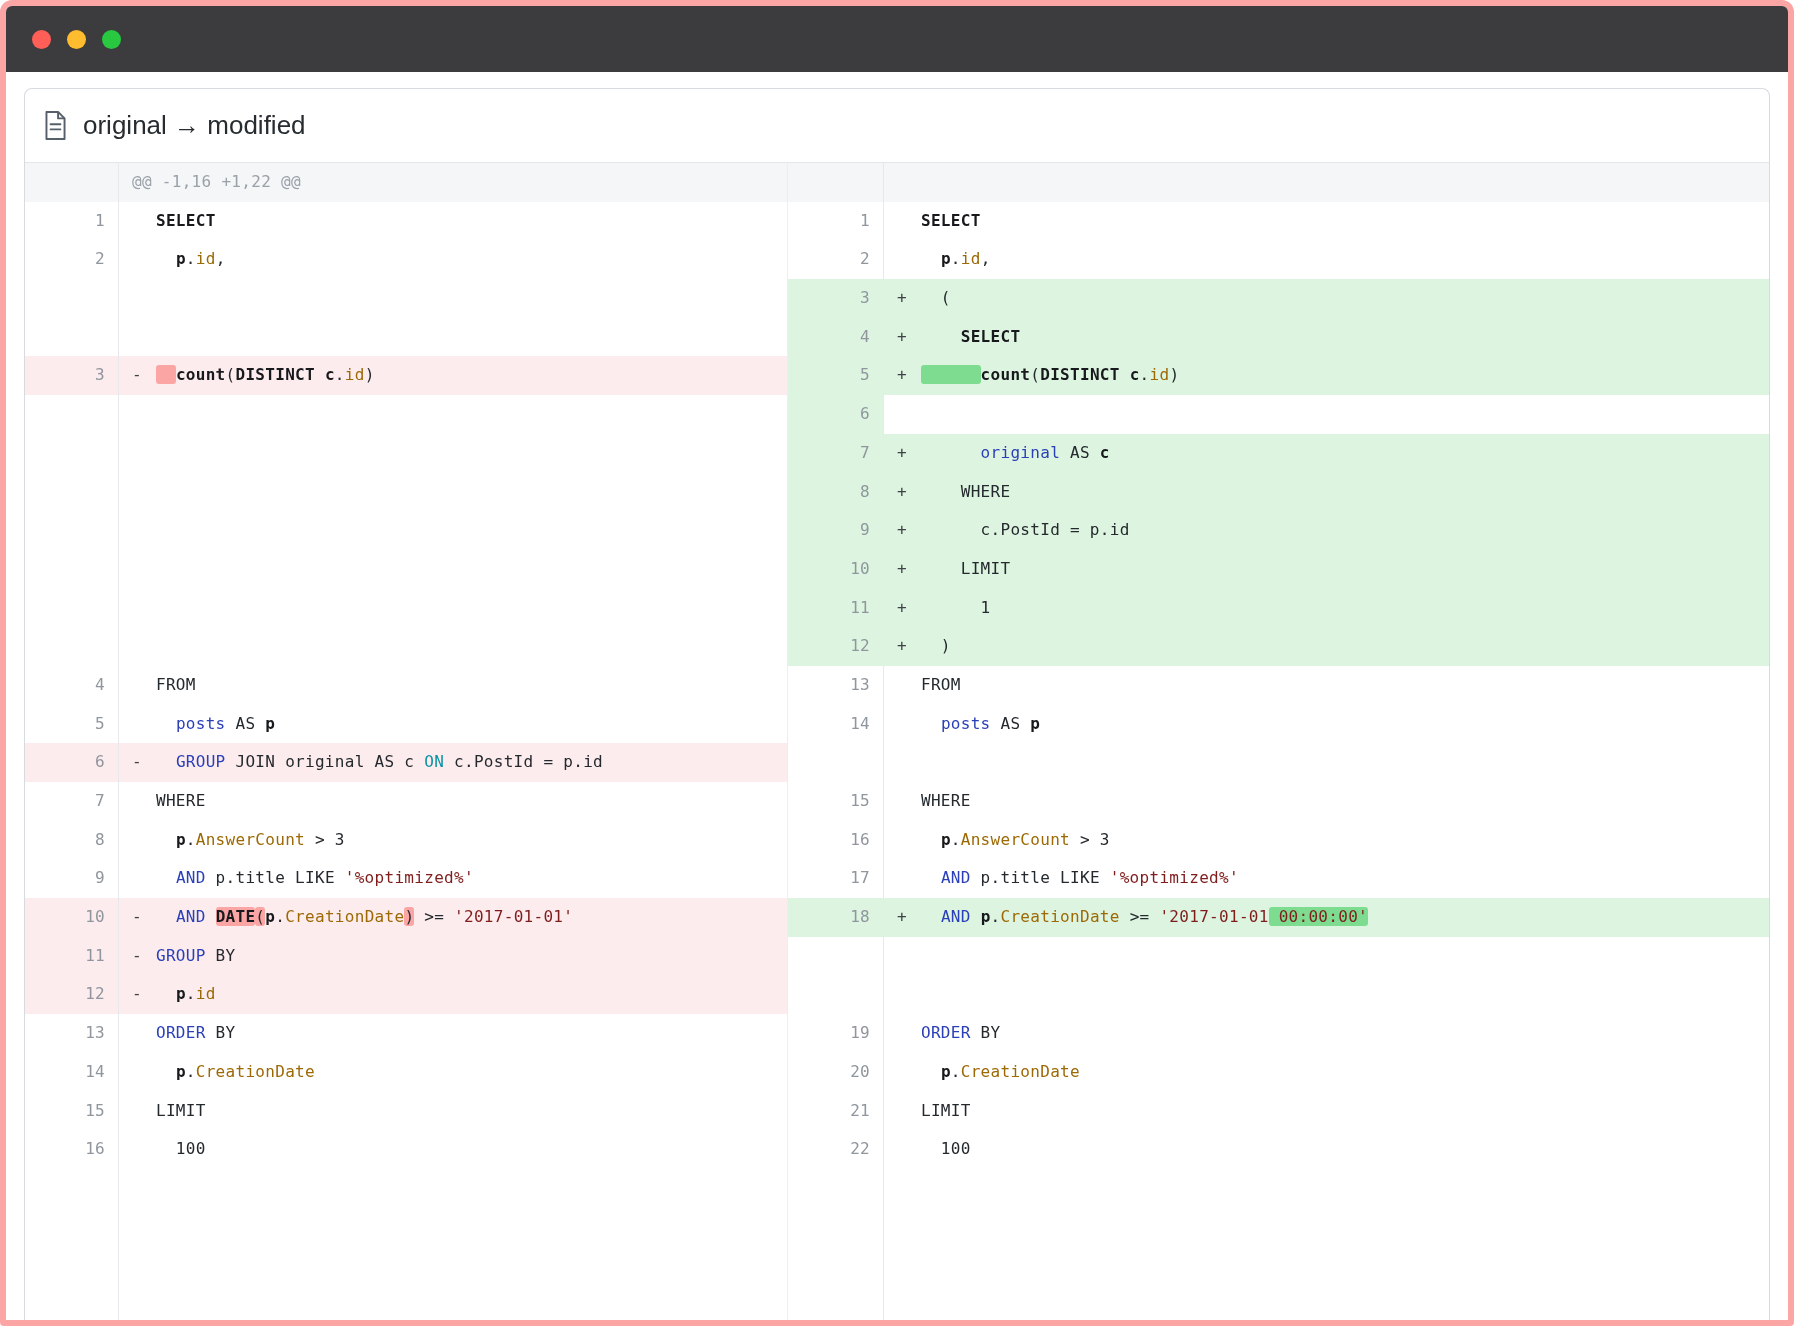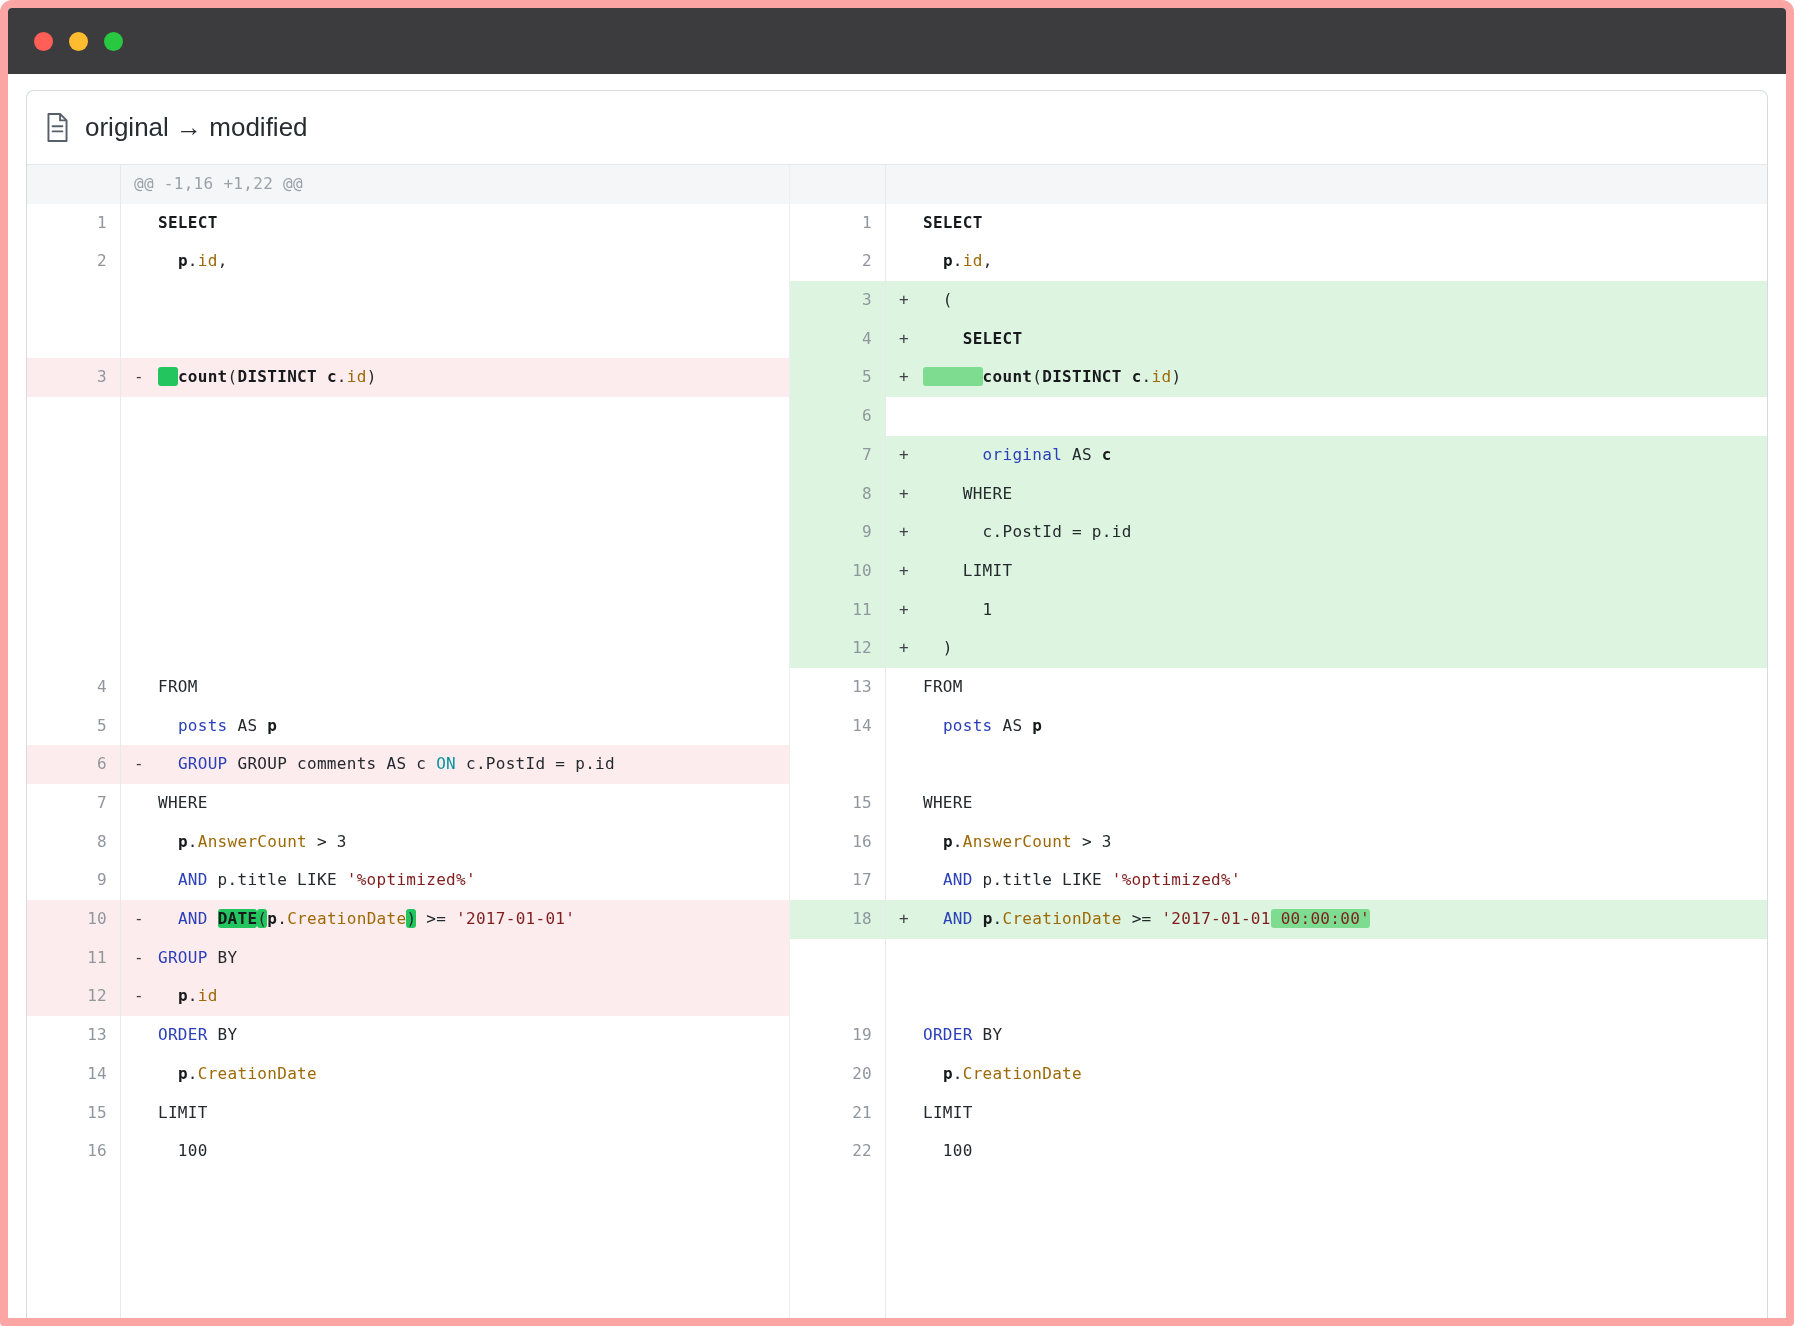--- a/index.html
+++ b/index.html
@@ -1,20 +1,20 @@
 <!DOCTYPE html>
 <html><head>
 <meta charset="utf-8">
 <style>
   * { box-sizing: border-box; margin: 0; padding: 0; }
   html, body { width: 1794px; height: 1326px; }
   body { background: #ffffff; font-family: "Liberation Sans", sans-serif; overflow: hidden; }
 
   .window { width: 100%; height: 100%; display: flex; flex-direction: column;
-            border: 8px solid #fca5a5; border-radius: 12px 12px 4px 4px;
+            border: 6px solid #fca5a5; border-radius: 12px 12px 4px 4px;
             overflow: hidden; background: #fff; }
 
   .titlebar { flex: none; height: 66px; background: #3c3c3e;
               display: flex; align-items: center; padding-left: 26px; gap: 16px; }
   .light { width: 19px; height: 19px; border-radius: 50%; display: inline-block; }
   .light.red    { background: #ff5f57; }
   .light.yellow { background: #febc2e; }
   .light.green  { background: #28c840; }
 
   .content { flex: 1; min-height: 0; padding: 16px 18px 0 18px; }
@@ -42,21 +42,21 @@
   .body.bl { flex: none; width: 668px; }
   .body.br { flex: 1; min-width: 0; }
   .body.hunk-pad { padding-left: 13px; }
 
   .marker { display: inline-block; width: 37px; padding-left: 13px; color: #3f4348; }
 
   .bg-del  { background: #fdecee; }
   .bg-add  { background: #ddf5e0; }
   .bg-hunk { background: #f4f6f8; }
 
-  .hl-del { background: #22c55e; border-radius: 3px; }
+  .hl-del { background: #fca5a5; border-radius: 3px; }
   .hl-add { background: #7edc91; border-radius: 3px; }
 
   .c-plain { color: #24292e; }
   .c-bold  { color: #17191c; font-weight: 700; }
   .c-blue  { color: #2a3fb8; }
   .c-teal  { color: #0a93a2; }
   .c-brown { color: #9c6905; }
   .c-red   { color: #7f1d1d; }
   .c-gray  { color: #9aa1a9; }
 </style>
@@ -94,21 +94,21 @@
           <div class="row"><div class="gut gl bg-del">3</div><div class="body bl bg-del"><span class="marker">-</span><span class="c-plain hl-del">  </span><span class="c-bold">count</span><span class="c-plain">(</span><span class="c-bold">DISTINCT</span><span class="c-plain"> </span><span class="c-bold">c</span><span class="c-plain">.</span><span class="c-brown">id</span><span class="c-plain">)</span></div><div class="gut gr bg-add">5</div><div class="body br bg-add"><span class="marker">+</span><span class="c-plain hl-add">      </span><span class="c-bold">count</span><span class="c-plain">(</span><span class="c-bold">DISTINCT</span><span class="c-plain"> </span><span class="c-bold">c</span><span class="c-plain">.</span><span class="c-brown">id</span><span class="c-plain">)</span></div></div>
           <div class="row"><div class="gut gl"></div><div class="body bl"></div><div class="gut gr bg-add">6</div></div>
           <div class="row"><div class="gut gl"></div><div class="body bl"></div><div class="gut gr bg-add">7</div><div class="body br bg-add"><span class="marker">+</span><span class="c-plain">      </span><span class="c-blue">original</span><span class="c-plain"> AS </span><span class="c-bold">c</span></div></div>
           <div class="row"><div class="gut gl"></div><div class="body bl"></div><div class="gut gr bg-add">8</div><div class="body br bg-add"><span class="marker">+</span><span class="c-plain">    WHERE</span></div></div>
           <div class="row"><div class="gut gl"></div><div class="body bl"></div><div class="gut gr bg-add">9</div><div class="body br bg-add"><span class="marker">+</span><span class="c-plain">      c.PostId = p.id</span></div></div>
           <div class="row"><div class="gut gl"></div><div class="body bl"></div><div class="gut gr bg-add">10</div><div class="body br bg-add"><span class="marker">+</span><span class="c-plain">    LIMIT</span></div></div>
           <div class="row"><div class="gut gl"></div><div class="body bl"></div><div class="gut gr bg-add">11</div><div class="body br bg-add"><span class="marker">+</span><span class="c-plain">      1</span></div></div>
           <div class="row"><div class="gut gl"></div><div class="body bl"></div><div class="gut gr bg-add">12</div><div class="body br bg-add"><span class="marker">+</span><span class="c-plain">  )</span></div></div>
           <div class="row"><div class="gut gl">4</div><div class="body bl"><span class="marker"></span><span class="c-plain">FROM</span></div><div class="gut gr">13</div><div class="body br"><span class="marker"></span><span class="c-plain">FROM</span></div></div>
           <div class="row"><div class="gut gl">5</div><div class="body bl"><span class="marker"></span><span class="c-plain">  </span><span class="c-blue">posts</span><span class="c-plain"> AS </span><span class="c-bold">p</span></div><div class="gut gr">14</div><div class="body br"><span class="marker"></span><span class="c-plain">  </span><span class="c-blue">posts</span><span class="c-plain"> AS </span><span class="c-bold">p</span></div></div>
-          <div class="row"><div class="gut gl bg-del">6</div><div class="body bl bg-del"><span class="marker">-</span><span class="c-plain">  </span><span class="c-blue">GROUP</span><span class="c-plain"> GROUP comments AS c </span><span class="c-teal">ON</span><span class="c-plain"> c.PostId = p.id</span></div><div class="gut gr"></div><div class="body br"></div></div>
+          <div class="row"><div class="gut gl bg-del">6</div><div class="body bl bg-del"><span class="marker">-</span><span class="c-plain">  </span><span class="c-blue">GROUP</span><span class="c-plain"> JOIN original AS c </span><span class="c-teal">ON</span><span class="c-plain"> c.PostId = p.id</span></div><div class="gut gr"></div><div class="body br"></div></div>
           <div class="row"><div class="gut gl">7</div><div class="body bl"><span class="marker"></span><span class="c-plain">WHERE</span></div><div class="gut gr">15</div><div class="body br"><span class="marker"></span><span class="c-plain">WHERE</span></div></div>
           <div class="row"><div class="gut gl">8</div><div class="body bl"><span class="marker"></span><span class="c-plain">  </span><span class="c-bold">p</span><span class="c-plain">.</span><span class="c-brown">AnswerCount</span><span class="c-plain"> &gt; 3</span></div><div class="gut gr">16</div><div class="body br"><span class="marker"></span><span class="c-plain">  </span><span class="c-bold">p</span><span class="c-plain">.</span><span class="c-brown">AnswerCount</span><span class="c-plain"> &gt; 3</span></div></div>
           <div class="row"><div class="gut gl">9</div><div class="body bl"><span class="marker"></span><span class="c-plain">  </span><span class="c-blue">AND</span><span class="c-plain"> p.title LIKE </span><span class="c-red">'%optimized%'</span></div><div class="gut gr">17</div><div class="body br"><span class="marker"></span><span class="c-plain">  </span><span class="c-blue">AND</span><span class="c-plain"> p.title LIKE </span><span class="c-red">'%optimized%'</span></div></div>
           <div class="row"><div class="gut gl bg-del">10</div><div class="body bl bg-del"><span class="marker">-</span><span class="c-plain">  </span><span class="c-blue">AND</span><span class="c-plain"> </span><span class="c-bold hl-del">DATE</span><span class="c-plain hl-del">(</span><span class="c-bold">p</span><span class="c-plain">.</span><span class="c-brown">CreationDate</span><span class="c-plain hl-del">)</span><span class="c-plain"> &gt;= </span><span class="c-red">'2017-01-01'</span></div><div class="gut gr bg-add">18</div><div class="body br bg-add"><span class="marker">+</span><span class="c-plain">  </span><span class="c-blue">AND</span><span class="c-plain"> </span><span class="c-bold">p</span><span class="c-plain">.</span><span class="c-brown">CreationDate</span><span class="c-plain"> &gt;= </span><span class="c-red">'2017-01-01</span><span class="c-red hl-add"> 00:00:00'</span></div></div>
           <div class="row"><div class="gut gl bg-del">11</div><div class="body bl bg-del"><span class="marker">-</span><span class="c-blue">GROUP</span><span class="c-plain"> BY</span></div><div class="gut gr"></div><div class="body br"></div></div>
           <div class="row"><div class="gut gl bg-del">12</div><div class="body bl bg-del"><span class="marker">-</span><span class="c-plain">  </span><span class="c-bold">p</span><span class="c-plain">.</span><span class="c-brown">id</span></div><div class="gut gr"></div><div class="body br"></div></div>
           <div class="row"><div class="gut gl">13</div><div class="body bl"><span class="marker"></span><span class="c-blue">ORDER</span><span class="c-plain"> BY</span></div><div class="gut gr">19</div><div class="body br"><span class="marker"></span><span class="c-blue">ORDER</span><span class="c-plain"> BY</span></div></div>
           <div class="row"><div class="gut gl">14</div><div class="body bl"><span class="marker"></span><span class="c-plain">  </span><span class="c-bold">p</span><span class="c-plain">.</span><span class="c-brown">CreationDate</span></div><div class="gut gr">20</div><div class="body br"><span class="marker"></span><span class="c-plain">  </span><span class="c-bold">p</span><span class="c-plain">.</span><span class="c-brown">CreationDate</span></div></div>
           <div class="row"><div class="gut gl">15</div><div class="body bl"><span class="marker"></span><span class="c-plain">LIMIT</span></div><div class="gut gr">21</div><div class="body br"><span class="marker"></span><span class="c-plain">LIMIT</span></div></div>
           <div class="row"><div class="gut gl">16</div><div class="body bl"><span class="marker"></span><span class="c-plain">  100</span></div><div class="gut gr">22</div><div class="body br"><span class="marker"></span><span class="c-plain">  100</span></div></div>

